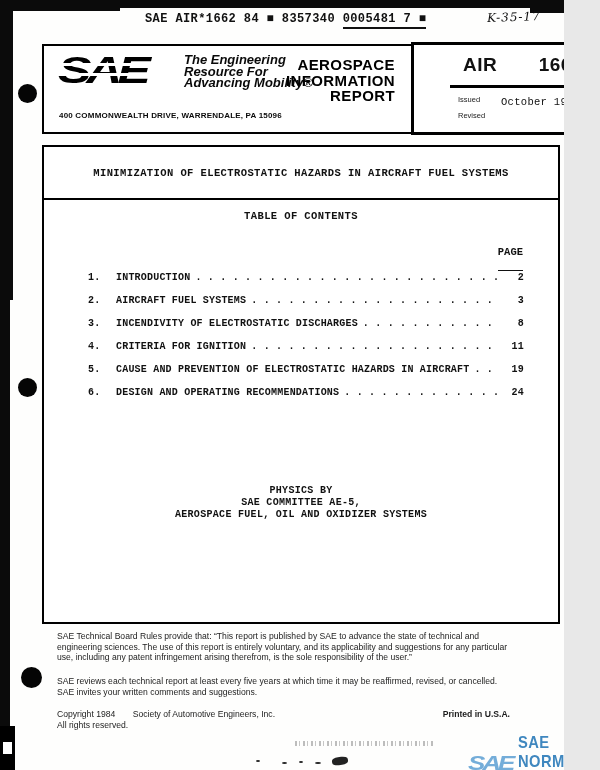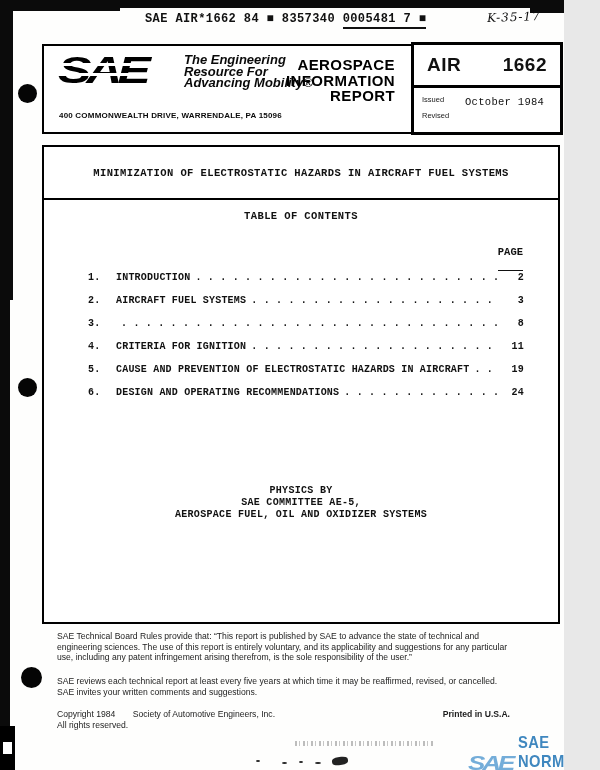--- a/index.html
+++ b/index.html
@@ -26,21 +26,21 @@
             font-weight:bold;font-style:italic;font-size:50px;letter-spacing:-5px;
             transform:scaleY(.75);transform-origin:top left;color:#000;}
   .slit{position:absolute;background:#fff;height:3px;}
   .slit1{left:12px;top:17px;width:112px;} .slit2{left:12px;top:27px;width:112px;}
   .tagline{position:absolute;left:140px;top:8px;font-family:"Liberation Sans",sans-serif;
            font-style:italic;font-weight:bold;font-size:13px;line-height:11.5px;color:#0a0a0a;}
   .address{position:absolute;left:15px;top:65px;font-family:"Liberation Sans",sans-serif;
            font-weight:bold;font-size:8px;letter-spacing:.2px;color:#0a0a0a;}
   .doc-type{position:absolute;right:18px;top:11px;text-align:right;font-family:"Liberation Sans",sans-serif;
             font-weight:bold;font-size:15px;line-height:15.5px;letter-spacing:.4px;color:#000;}
-  .num-box{position:absolute;left:411px;top:42px;width:146px;height:87px;border:3px solid #000;background:#fff;}
+  .num-box{position:absolute;left:411px;top:42px;width:146px;height:87px;border:3px solid #000;background:#fff;padding-left:36px;}
   .num-top{height:40px;border-bottom:3px solid #000;display:flex;align-items:center;
            justify-content:space-between;padding:0 13px;font-family:"Liberation Sans",sans-serif;
            font-weight:bold;font-size:19px;letter-spacing:.5px;}
   .num-bottom{position:relative;height:44px;}
   .issued-label{position:absolute;left:8px;top:7px;font-family:"Liberation Sans",sans-serif;font-size:7.5px;color:#1a1a1a;}
   .revised-label{position:absolute;left:8px;top:23px;font-family:"Liberation Sans",sans-serif;font-size:7.5px;color:#1a1a1a;}
   .issued-date{position:absolute;left:51px;top:8px;font-size:10.5px;letter-spacing:.3px;}
   
   .main-box{position:absolute;left:42px;top:145px;width:514px;height:475px;border:2px solid #000;background:#fff;}
   .title-section{height:51px;border-bottom:2px solid #000;display:flex;align-items:center;
@@ -159,20 +159,21 @@
           <div class="toc-flex">
             <span class="toc-title">AIRCRAFT FUEL SYSTEMS</span>
             <span class="toc-dots">. . . . . . . . . . . . . . . . . . . . . . . . . . . . . . . . . . . . . . . . . . . . . . . . . . . . . . . . . . . . . . . . . . . . . . . . . . . . . . . . </span>
             <span class="toc-page">3</span>
           </div>
         </span>
       </div>
       <div class="toc-entry">
         <span class="toc-num">3.</span>
         <span class="toc-flex">
+          <span class="toc-title">INCENDIVITY OF ELECTROSTATIC DISCHARGES</span>
           <span class="toc-dots">. . . . . . . . . . . . . . . . . . . . . . . . . . . . . . . . . . . . . . . . . . . . . . . . . . . . . . . . . . . . . . . . . . . . . . . . . . . . . . . . </span>
           <span class="toc-page">8</span>
         </span>
       </div>
       <div class="toc-entry">
         <span class="toc-num">4.</span>
         <span class="toc-flex">
           <span class="toc-title">CRITERIA FOR IGNITION</span>
           <span class="toc-dots">. . . . . . . . . . . . . . . . . . . . . . . . . . . . . . . . . . . . . . . . . . . . . . . . . . . . . . . . . . . . . . . . . . . . . . . . . . . . . . . . </span>
           <span class="toc-page">11</span>

